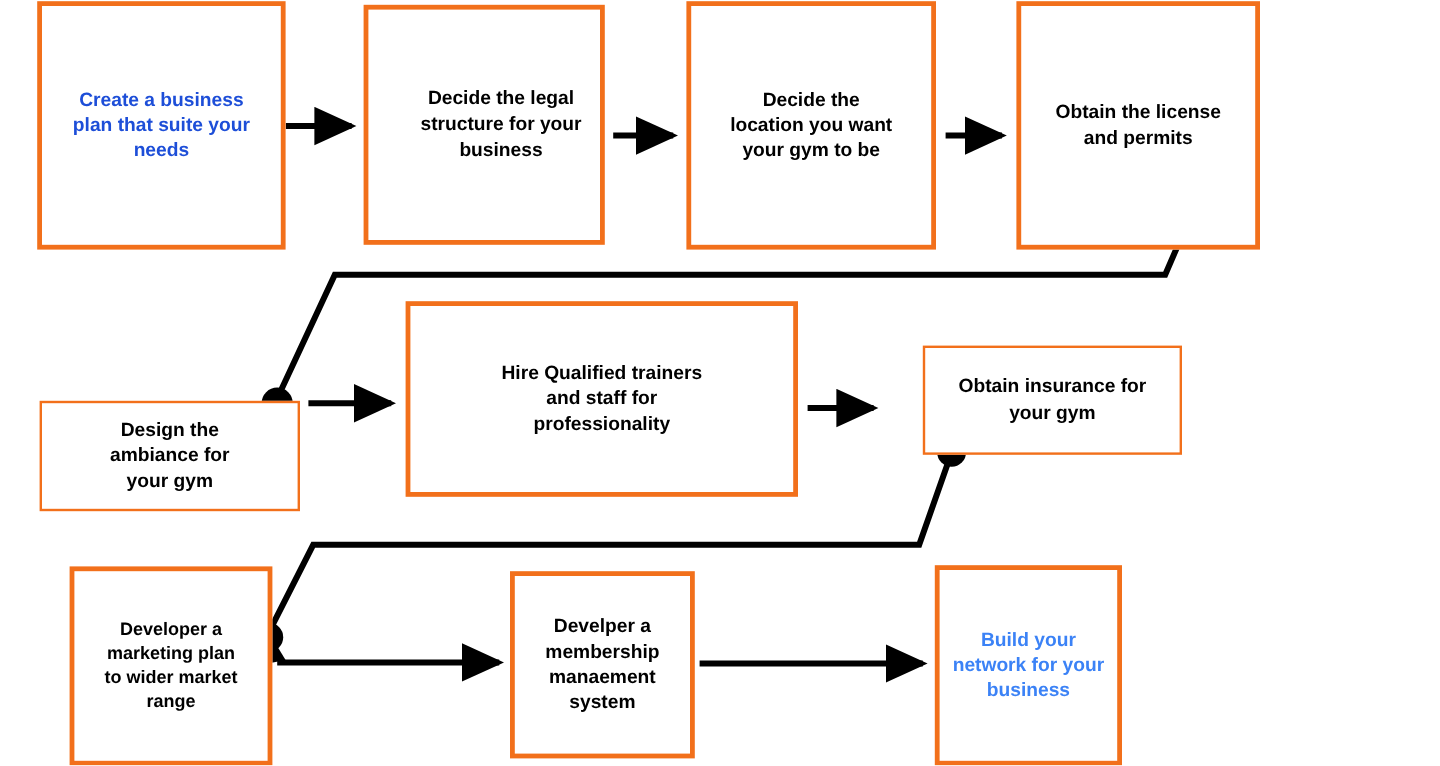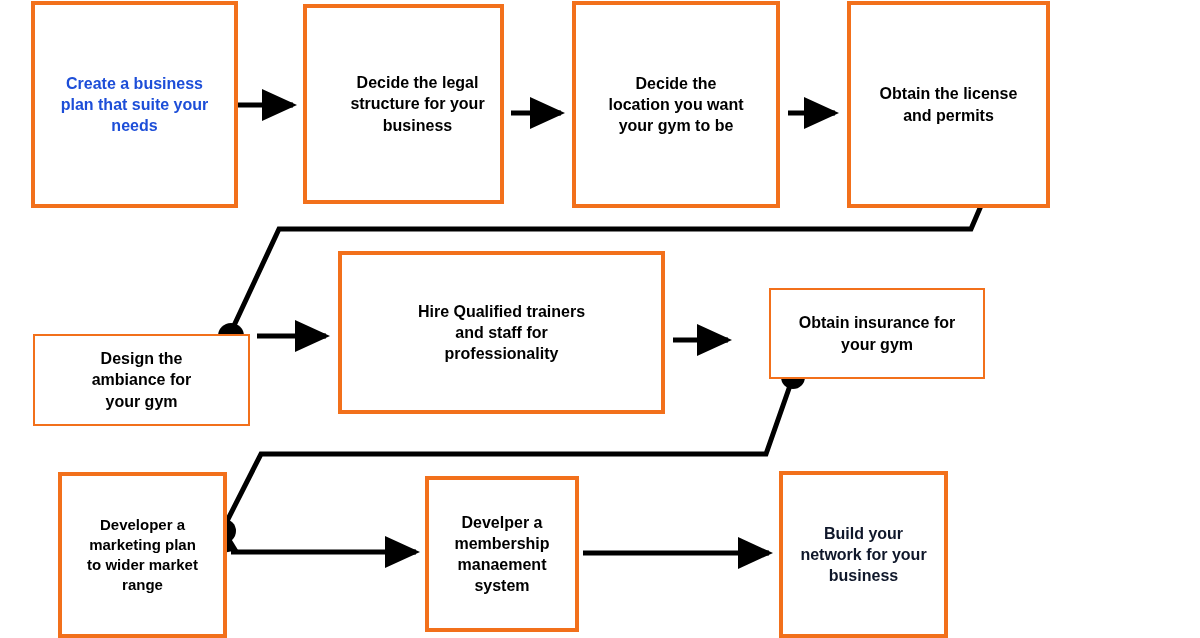--- a/index.html
+++ b/index.html
@@ -118,19 +118,19 @@
 membership
 manaement
 system</span>
   </div>
   <div class="node" id="node-n8" style="left: 58px; top: 472px; width: 169px; height: 166px; border: 4px solid rgb(242, 112, 27); background: rgb(255, 255, 255); color: rgb(0, 0, 0); font-size: 15px;">
     <span class="lbl">Developer a
 marketing plan
 to wider market
 range</span>
   </div>
-  <div class="node" id="node-n10" style="left: 779px; top: 471px; width: 169px; height: 167px; border: 4px solid rgb(242, 112, 27); background: rgb(255, 255, 255); color: #0f172a; font-size: 16px;">
+  <div class="node" id="node-n10" style="left: 779px; top: 471px; width: 156px; height: 167px; border: 4px solid rgb(242, 112, 27); background: rgb(255, 255, 255); color: #3b82f6; font-size: 16px;">
     <span class="lbl">Build your
 network for your
 business</span>
   </div>
 
 </div>
 
 </body></html>

